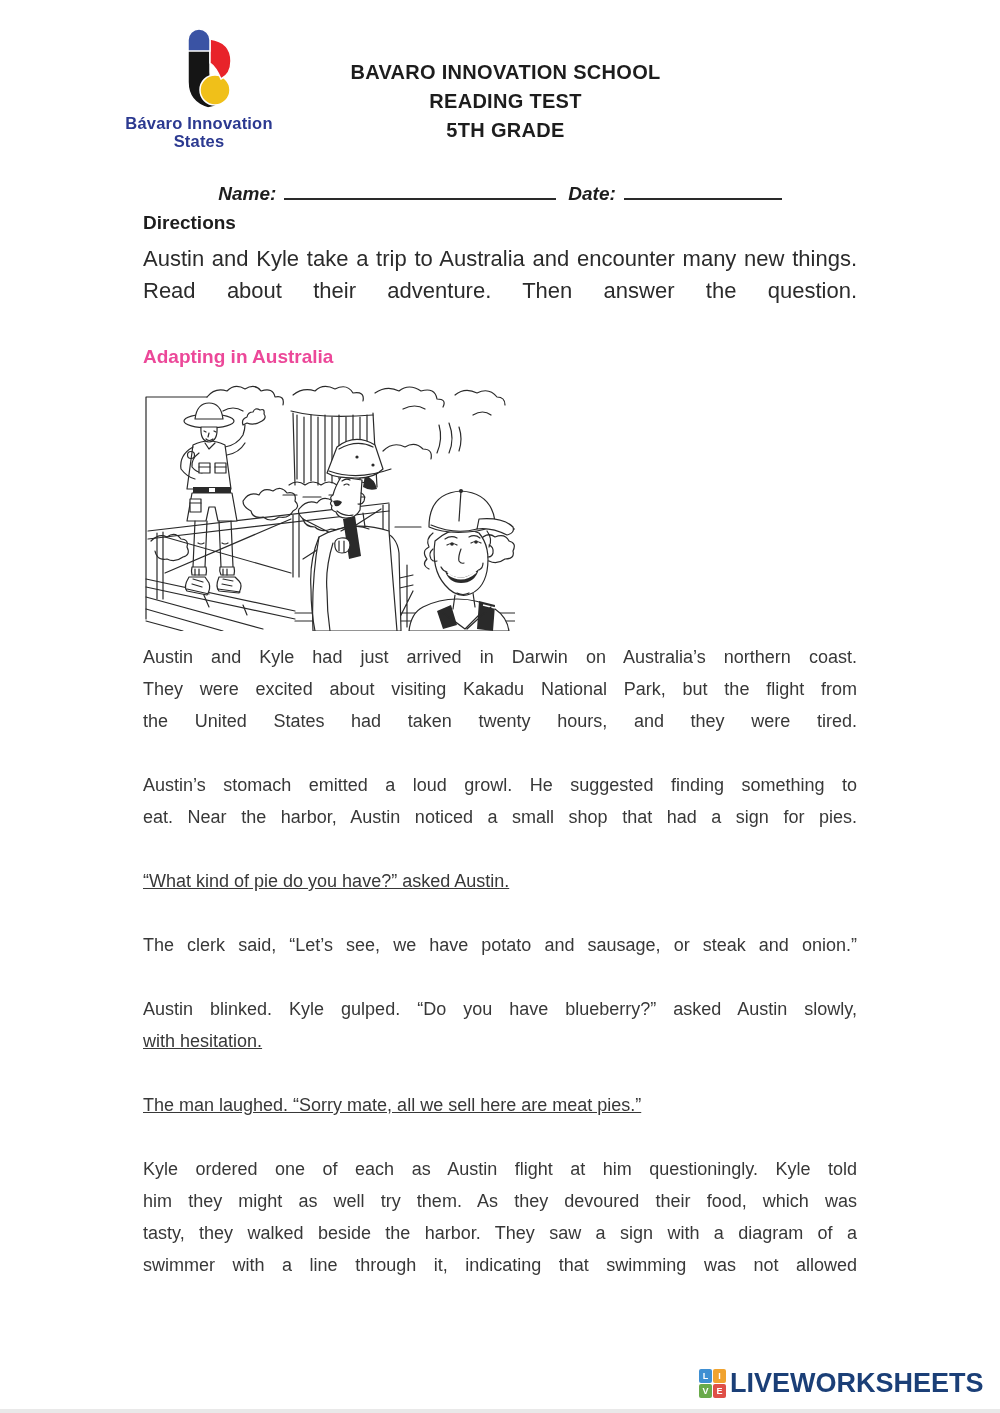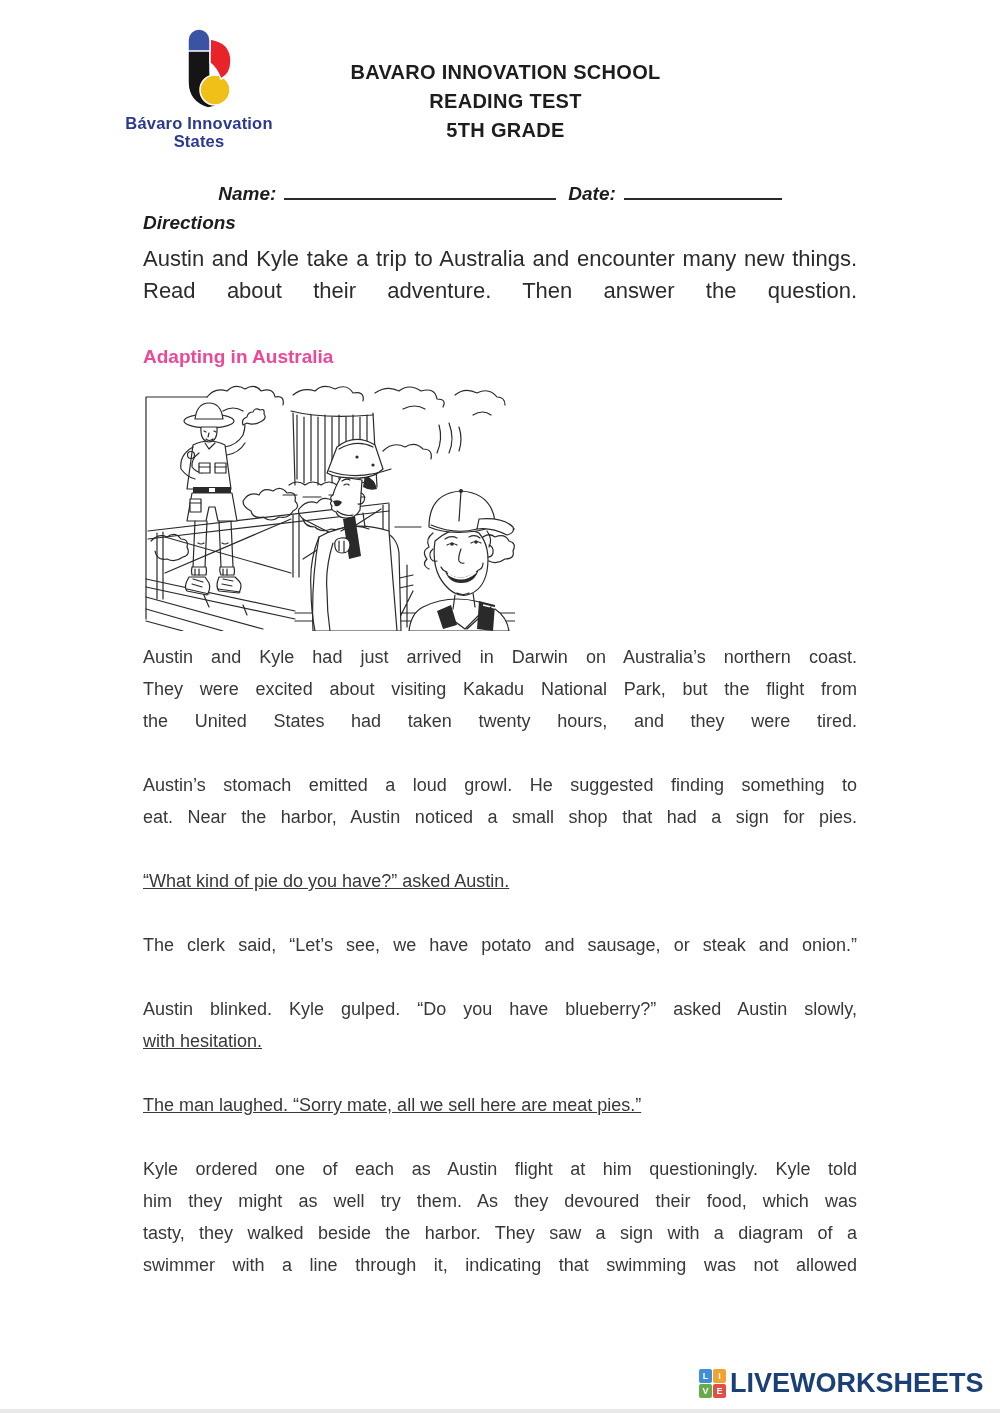--- a/index.html
+++ b/index.html
@@ -15,21 +15,21 @@
   .school-name { color:#2b3990; font-weight:bold; font-size:16.5px; line-height:18px; letter-spacing:.2px; }
   .doc-title { position:absolute; left:0; top:58px; width:100%; text-align:center;
     font-size:20px; font-weight:bold; color:#1d1d1d; line-height:29px; letter-spacing:.3px;padding-left:11px; }
   
   .form-row { position:absolute; left:143px; top:183px; width:714px;
     font-size:19px; font-style:italic; font-weight:bold; color:#1d1d1d; white-space:nowrap;text-align:center; }
   .blank { display:inline-block; border-bottom:2px solid #2a2a2a; height:2px; }
   .blank.name { width:272px; margin:0 12px 0 8px; }
   .blank.date { width:158px; margin-left:8px; }
   .directions-label { position:absolute; left:143px; top:212px;
-    font-size:19px; font-style:italic; font-weight:bold; color:#1d1d1d; }
+    font-size:19px; font-weight:bold; color:#1d1d1d; }
   
   .intro { position:absolute; left:143px; top:243px; width:714px;
     font-size:22px; line-height:32px; color:#2b2b2b; }
   .story-heading { position:absolute; left:143px; top:346px;
     font-size:19px; font-weight:bold; color:#ec4899; }
   .illustration { position:absolute; left:143px; top:381px; width:372px; height:250px; }
   .story { position:absolute; left:143px; top:641px; width:714px;
     font-size:18px; line-height:32px; color:#383838; }
   .story .para { margin-bottom:32px; }
   .tline { text-align:justify; text-align-last:justify; }

